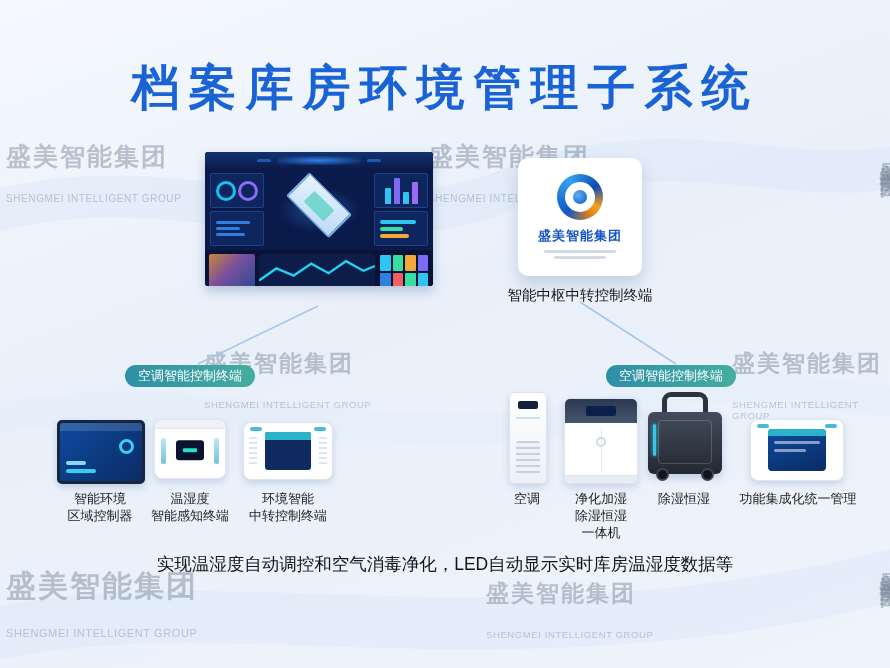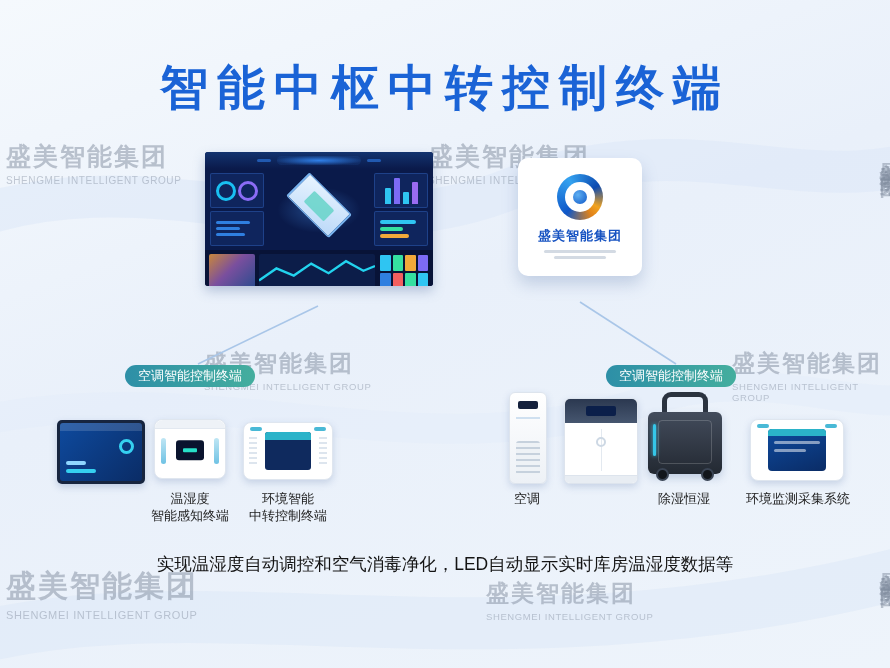--- a/index.html
+++ b/index.html
@@ -6,21 +6,21 @@
   .stage{
     position:relative;width:890px;height:668px;overflow:hidden;
     background:linear-gradient(160deg,#f5f9fd 0%,#e9f0fa 45%,#eef4fb 100%);
     font-family:"Liberation Sans","DejaVu Sans",sans-serif;
   }
   .bg-waves{position:absolute;inset:0;z-index:0;}
 
   
   .wm{position:absolute;z-index:1;color:rgba(128,140,158,0.5);pointer-events:none;}
   .wm-cn{font-weight:bold;letter-spacing:2px;}
-  .wm-en{letter-spacing:0.6px;margin-top:2px;color:rgba(128,140,158,0.45);}
+  .wm-en{letter-spacing:0.6px;margin-top:20px;color:rgba(128,140,158,0.45);}
   .wm-tl{left:6px;top:140px;}   .wm-tl .wm-cn{font-size:25px;} .wm-tl .wm-en{font-size:10px;}
   .wm-tc{left:428px;top:140px;} .wm-tc .wm-cn{font-size:25px;} .wm-tc .wm-en{font-size:10px;}
   .wm-ml{left:204px;top:348px;} .wm-ml .wm-cn{font-size:23px;} .wm-ml .wm-en{font-size:9.5px;}
   .wm-mr{left:732px;top:348px;} .wm-mr .wm-cn{font-size:23px;} .wm-mr .wm-en{font-size:9.5px;}
   .wm-bl{left:6px;top:566px;}   .wm-bl .wm-cn{font-size:30px;} .wm-bl .wm-en{font-size:11px;}
   .wm-bc{left:486px;top:578px;} .wm-bc .wm-cn{font-size:23px;} .wm-bc .wm-en{font-size:9.5px;}
   .wm-v{writing-mode:vertical-rl;right:-14px;}
   .wm-v .wm-cn{font-size:21px;letter-spacing:4px;}
   .wm-vt{top:142px;} .wm-vb{top:552px;}
 
@@ -238,21 +238,21 @@
   </div>
   <div class="wm wm-v wm-vb">
     <div class="wm-cn">盛美智能集团</div>
   </div>
 
   <svg class="connectors" width="890" height="668" viewBox="0 0 890 668">
     <path d="M318,306 L198,364" stroke="#a9c6e8" stroke-width="1.6" fill="none"></path>
     <path d="M580,302 L676,364" stroke="#a9c6e8" stroke-width="1.6" fill="none"></path>
   </svg>
 
-  <div class="main-title">智能中枢中转控制终端</div>
+  <div class="main-title">档案库房环境管理子系统</div>
 
   <div class="console">
     <div class="dash-header">
       <i class="hdot"></i>
       <div class="dash-title-bar"></div>
       <i class="hdot"></i>
     </div>
     <div class="dash-body">
       <div class="dash-col">
         <div class="panel-box">
@@ -310,20 +310,21 @@
 
   <div class="hub">
     <div class="hub-logo">
       <div class="hub-logo-inner"></div>
       <div class="hub-logo-core"></div>
     </div>
     <div class="hub-brand">盛美智能集团</div>
     <div class="hub-sub"></div>
     <div class="hub-sub s2"></div>
   </div>
+  <div class="hub-label">智能中枢中转控制终端</div>
 
   <div class="sys-pill pill-left">空调智能控制终端</div>
   <div class="sys-pill pill-right">空调智能控制终端</div>
 
   <div class="device dev-tablet">
     <div class="dev-tablet-screen">
       <div class="dts-header"></div>
       <div class="dts-bar"></div>
       <div class="dts-bar2"></div>
       <div class="dts-circle"></div>
@@ -372,23 +373,28 @@
   <div class="device dev-acterm">
     <div class="at-accent l"></div>
     <div class="at-accent r"></div>
     <div class="at-screen">
       <div class="at-band"></div>
       <div class="at-bar"></div>
       <div class="at-bar b2"></div>
     </div>
   </div>
 
+  <div class="dev-label lbl-d1">智能环境
+区域控制器</div>
   <div class="dev-label lbl-d2">温湿度
 智能感知终端</div>
   <div class="dev-label lbl-d3">环境智能
 中转控制终端</div>
   <div class="dev-label lbl-ac">空调</div>
+  <div class="dev-label lbl-pu">净化加湿
+除湿恒湿
+一体机</div>
   <div class="dev-label lbl-cart">除湿恒湿</div>
-  <div class="dev-label lbl-at">环境监测采集系统</div>
+  <div class="dev-label lbl-at">功能集成化统一管理</div>
 
   <div class="desc desc1">实现温湿度自动调控和空气消毒净化，LED自动显示实时库房温湿度数据等</div>
 
 </div>
 
 </body></html>

